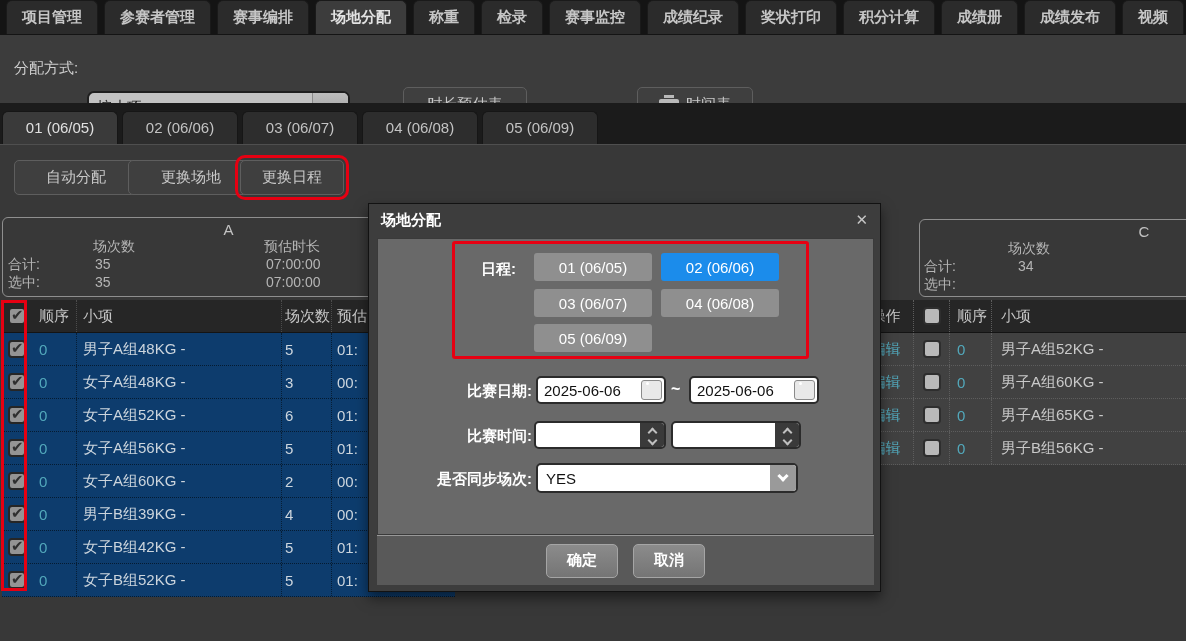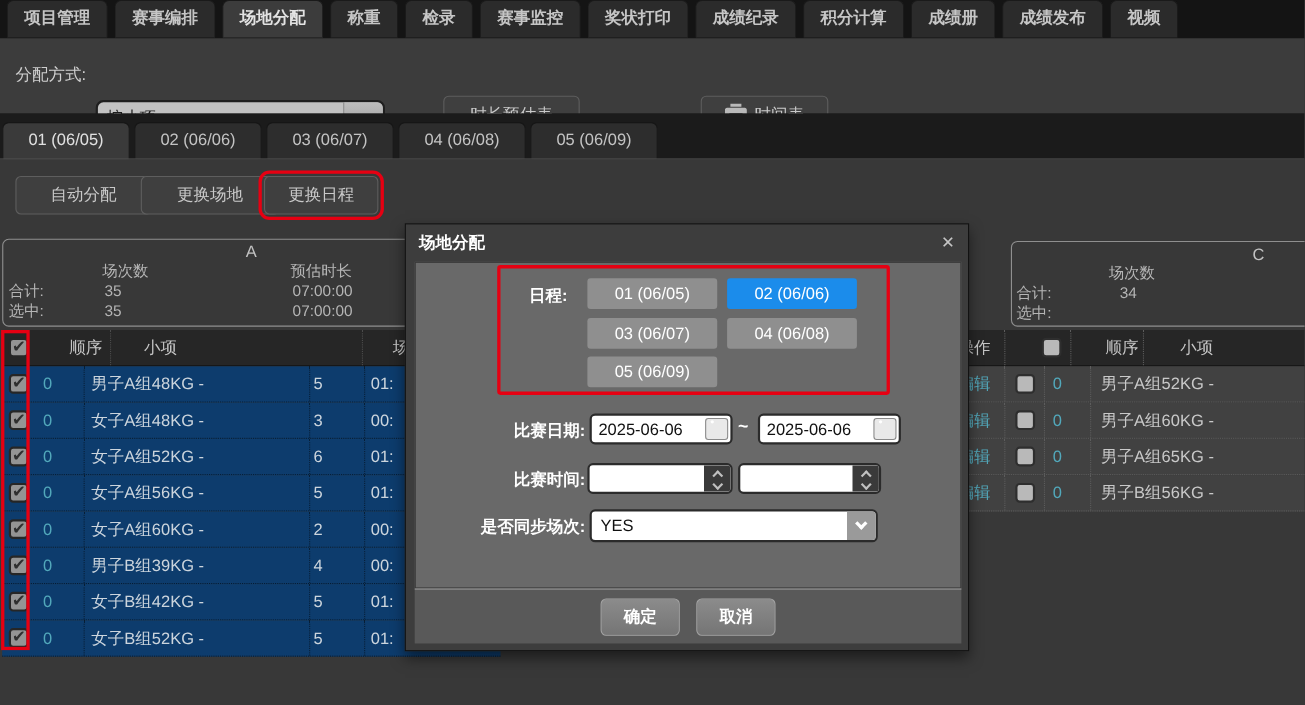--- a/index.html
+++ b/index.html
@@ -43,21 +43,21 @@
   .groupbox{position:absolute;border:1px solid #8f8f8f;border-radius:6px;font-size:14px;color:#b5b5b5;}
   .gb-left{left:2px;top:217px;width:453px;height:80px;}
   .gb-right{left:919px;top:219px;width:450px;height:78px;}
   .gb-title{position:absolute;top:3px;left:0;width:100%;text-align:center;font-size:15px;color:#c2c2c2;}
   .gb-item{position:absolute;white-space:nowrap;}
 
   
   .dtable{position:absolute;top:300px;font-size:15px;}
   .tleft{left:2px;width:453px;}
   .tright{left:858px;width:328px;}
-  .thead{display:flex;height:33px;background:#262626;color:#c6c6c6;align-items:center;border-bottom:1px solid #141414;gap:24px;}
+  .thead{display:flex;height:33px;background:#262626;color:#c6c6c6;align-items:center;border-bottom:1px solid #141414;}
   .trow{display:flex;height:33px;align-items:center;border-bottom:1px dotted rgba(0,0,0,0.55);cursor:pointer;}
   .tleft .trow{background:var(--selected-row-blue);color:#ccd5dd;}
   .tright .trow{background:#414141;color:#c9c9c9;border-bottom:1px dotted #5d5d5d;}
   .cell{height:100%;display:flex;align-items:center;overflow:hidden;white-space:nowrap;}
   .tleft .cell{border-right:1px dotted rgba(0,0,0,0.5);}
   .tleft .thead .cell{border-right:1px dotted #4c4c4c;}
   .tright .cell{border-right:1px dotted #5d5d5d;}
   .c-cb{width:30px;justify-content:center;border-right:none !important;}
   .c-ord{width:45px;padding-left:7px;}
   .c-item{width:205px;padding-left:6px;}
@@ -102,27 +102,28 @@
   .tilde{position:absolute;left:302px;top:176px;color:#fff;font-size:16px;font-weight:bold;}
   .mbtn{width:72px;height:34px;background:linear-gradient(#8b8b8b,#757575);border:1px solid #a5a5a5;border-radius:5px;color:#fff;font-size:15px;font-weight:bold;font-family:inherit;cursor:pointer;}
 
   .printer-icon{flex:none;}
 </style>
 </head>
 <body>
 
 <div class="topnav">
   <div class="ntab">项目管理</div>
+  <div class="ntab">参赛者管理</div>
   <div class="ntab">赛事编排</div>
   <div class="ntab active">场地分配</div>
   <div class="ntab">称重</div>
   <div class="ntab">检录</div>
   <div class="ntab">赛事监控</div>
+  <div class="ntab">成绩纪录</div>
   <div class="ntab">奖状打印</div>
-  <div class="ntab">成绩纪录</div>
   <div class="ntab">积分计算</div>
   <div class="ntab">成绩册</div>
   <div class="ntab">成绩发布</div>
   <div class="ntab">视频</div>
 
 </div>
 
 <div class="toolbar">
   <span class="tb-label">分配方式:</span>
   <div class="select-light">

